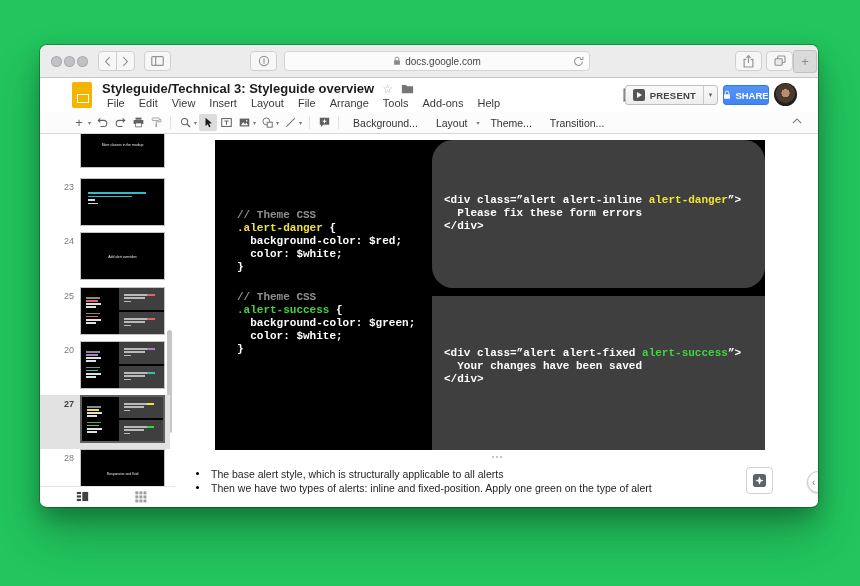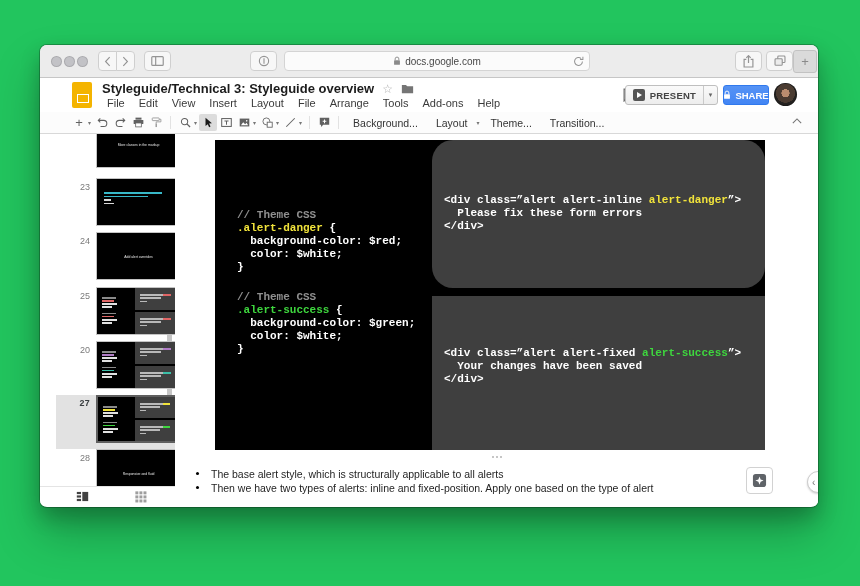--- a/index.html
+++ b/index.html
@@ -67,22 +67,22 @@
   .ti.active { background:#dcdcdc; }
   .tcaret { font-size:6px; color:#777; margin:0 2px 0 0; }
   .tsep { width:1px; height:13px; background:#e2e2e2; margin:0 5px; }
   .tt { font-size:10.5px; color:#333; padding:0 9px; display:flex; align-items:center; gap:3px; }
   .collapse-b { position:absolute; right:16px; top:6px; }
 
   
   .wbody { display:flex; height:372px; }
   .leftcol { width:135px; display:flex; flex-direction:column; background:#fff; }
   .filmstrip { flex:1; position:relative; overflow:hidden; }
-  .fitem { position:absolute; left:16px; width:130px; height:54px; }
-  .fitem.sel { background:#e2e2e2;font-family:Liberation Mono, monospace; }
+  .fitem { position:absolute; left:0; width:130px; height:54px; }
+  .fitem.sel { background:#e2e2e2; }
   .fnum { position:absolute; left:14px; top:4px; width:20px; text-align:right; font-size:9px; color:#7a7a7a; }
   .fitem.sel .fnum { color:#3c4043; font-weight:bold; }
   .thumbbox { position:absolute; left:40px; top:0; width:85px; height:48px; background:#000; border:1px solid #c4c4c4; overflow:hidden; }
   .fitem.sel .thumbbox { border:2px solid #5f5f5f; }
   .mini-title { width:100%; height:100%; display:flex; align-items:center; justify-content:center; text-align:center;
     font-size:4px; color:#e6e6e6; padding:0 7px; transform:scale(.85); }
   .mbar { height:1.5px; margin-bottom:2px; }
   .mcode { padding:13px 0 0 7px; }
   .msplit { display:flex; width:100%; height:100%; background:#000; }
   .mleft { width:46%; padding:9px 0 0 5px; }
@@ -550,21 +550,21 @@
             </div>
         </div>
         <div class="noteswrap">
           <div id="notes">
               <div class="nrow">
                 <span class="ndot"></span>
                 <span>The base alert style, which is structurally applicable to all alerts</span>
               </div>
               <div class="nrow">
                 <span class="ndot"></span>
-                <span>Then we have two types of alerts: inline and fixed-position. Apply one based on the type of alert</span>
+                <span>Then we have two types of alerts: inline and fixed-position. Apply one green on the type of alert</span>
               </div>
             </div>
           <div class="explore-b">
               <span class="sico">
                 <svg viewBox="0 0 16 16">
                   <rect x="1" y="1" width="14" height="14" rx="3" fill="#5f6368"></rect>
                   <path d="M8 3.6 L9.2 6.8 L12.4 8 L9.2 9.2 L8 12.4 L6.8 9.2 L3.6 8 L6.8 6.8 Z" fill="#fff"></path>
                 </svg>
               </span>
             </div>

